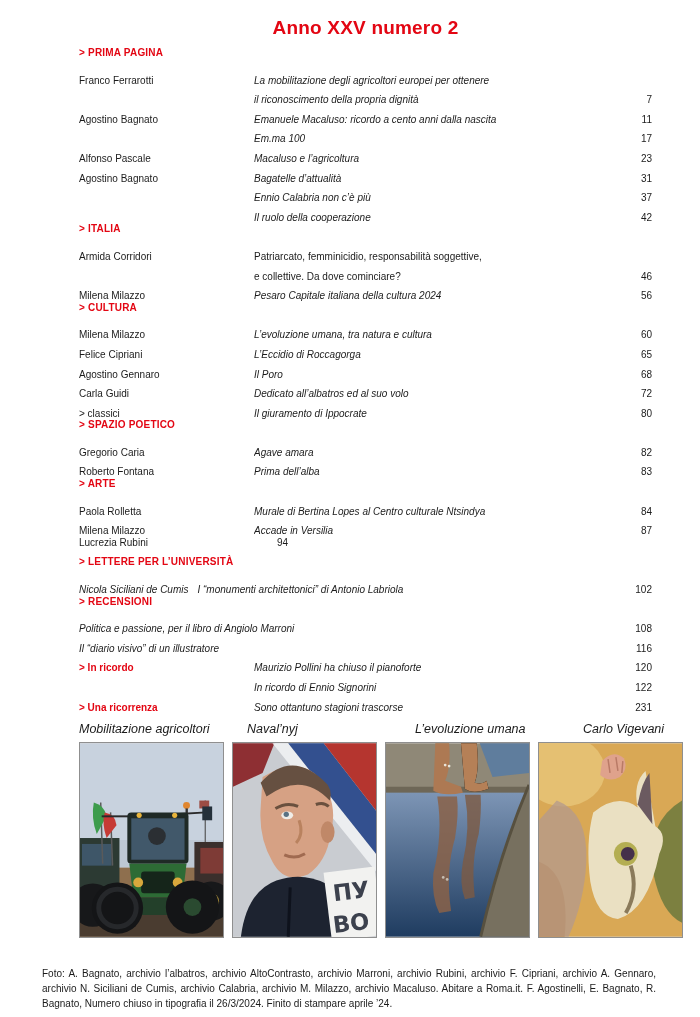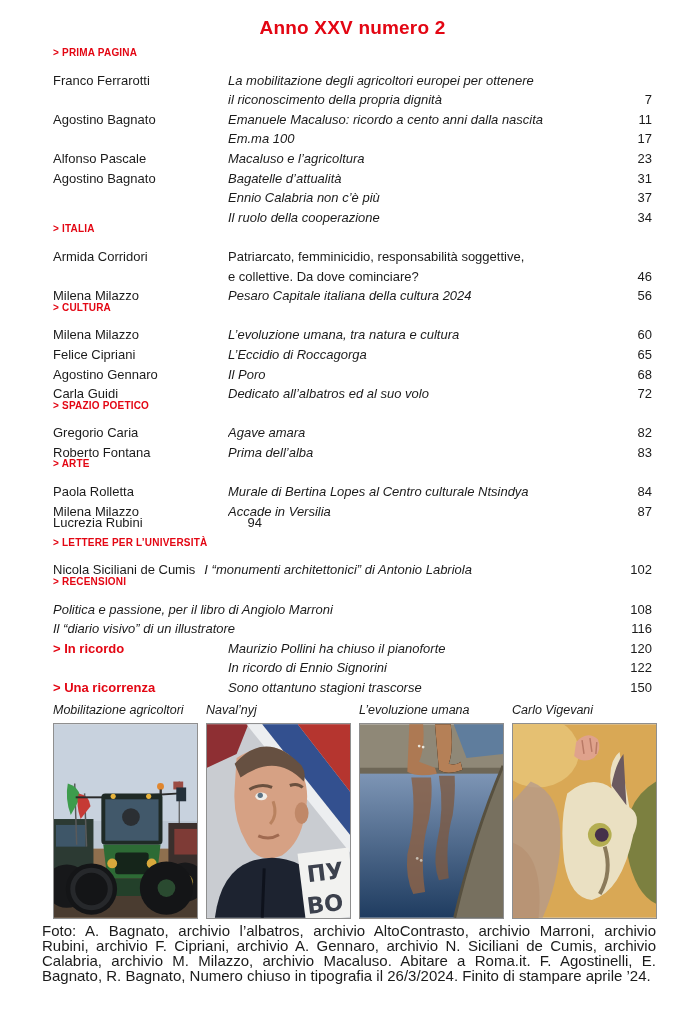--- a/index.html
+++ b/index.html
@@ -5,79 +5,79 @@
   :root { --accent: #e30613; --ink: #1b1b1b; }
   html, body { margin: 0; padding: 0; }
   body {
     width: 700px; height: 1017px;
     background: #ffffff;
     color: var(--ink);
     font-family: "Liberation Sans", sans-serif;
     overflow: hidden;
     position: relative;
   }
-  .page { padding: 16px 48px 0 53px; }
+  .page { padding: 16px 48px 0 79px; }
 
   .header-title {
     text-align: center;
     color: var(--accent);
     font-weight: bold;
     font-size: 19px;
     line-height: 24px;
     margin-bottom: 3px;
     letter-spacing: 0.2px;
   }
 
   
   .toc { width: 100%; }
   .row {
     display: flex;
     align-items: baseline;
     height: 19.6px;
     line-height: 19.6px;
-    font-size: 13px;
+    font-size: 10px;
     white-space: nowrap;
   }
   .row .author { width: 175px; flex: none; overflow: hidden; }
   .row .title  { flex: 1; font-style: italic; overflow: hidden; margin-top: 8px; }
   .row .pageno { width: 34px; flex: none; text-align: right; font-style: normal; }
   .row.section {
     color: var(--accent);
     font-weight: bold;
     font-size: 10px;
     letter-spacing: 0.2px;
   }
   .row.roman .title { font-style: normal; }
-  .row.tight .author { width: auto; margin-right: 9px; }
+  .row.tight .author { width: auto; margin-right: 9px; font-style: italic; }
   .row.author-red .author { color: var(--accent); font-weight: bold; }
   .row.wide .title { flex: 1; font-style: italic; }
 
   
   .captions {
-    display: flex; gap: 8px;
+    display: flex; gap: 23px;
     margin-top: 12px;
     font-style: italic;
     font-size: 12.5px;
     line-height: 16px;
   }
   .captions .caption { width: 145px; flex: none; overflow: hidden; white-space: nowrap; }
   .photos { display: flex; gap: 8px; margin-top: 5px; }
   .photo {
     width: 145px; height: 196px; flex: none;
     border: 1px solid #8f8f8f;
     box-sizing: border-box;
     background: #ddd;
   }
   .photo svg { display: block; width: 100%; height: 100%; }
 
   
   .credits {
-    margin-top: 4px;
+    margin-top: 28px;
     padding: 0 44px 0 42px;
-    font-size: 15px;
+    font-size: 10px;
     line-height: 15px;
     text-align: justify;
     color: var(--ink);
   }
 </style>
 </head>
 <body>
 
 <div class="page">
   <div class="header-title">Anno XXV numero 2</div>
@@ -116,21 +116,21 @@
         <span class="pageno">31</span>
       </div>
       <div class="row entry">
         <span class="author"></span>
         <span class="title">Ennio Calabria non c’è più</span>
         <span class="pageno">37</span>
       </div>
       <div class="row entry">
         <span class="author"></span>
         <span class="title">Il ruolo della cooperazione</span>
-        <span class="pageno">34</span>
+        <span class="pageno">42</span>
       </div>
       <div class="row section">
         <span class="">&gt; ITALIA</span>
       </div>
       <div class="row entry roman">
         <span class="author">Armida Corridori</span>
         <span class="title">Patriarcato, femminicidio, responsabilità soggettive,</span>
         <span class="pageno"></span>
       </div>
       <div class="row entry roman">
@@ -159,20 +159,25 @@
       <div class="row entry">
         <span class="author">Agostino Gennaro</span>
         <span class="title">Il Poro</span>
         <span class="pageno">68</span>
       </div>
       <div class="row entry">
         <span class="author">Carla Guidi</span>
         <span class="title">Dedicato all’albatros ed al suo volo</span>
         <span class="pageno">72</span>
       </div>
+      <div class="row entry">
+        <span class="author">&gt; classici</span>
+        <span class="title">Il giuramento di Ippocrate</span>
+        <span class="pageno">80</span>
+      </div>
       <div class="row section">
         <span class="">&gt; SPAZIO POETICO</span>
       </div>
       <div class="row entry">
         <span class="author">Gregorio Caria</span>
         <span class="title">Agave amara</span>
         <span class="pageno">82</span>
       </div>
       <div class="row entry">
         <span class="author">Roberto Fontana</span>
@@ -221,21 +226,21 @@
         <span class="pageno">120</span>
       </div>
       <div class="row entry">
         <span class="author"></span>
         <span class="title">In ricordo di Ennio Signorini</span>
         <span class="pageno">122</span>
       </div>
       <div class="row entry author-red">
         <span class="author">&gt; Una ricorrenza</span>
         <span class="title">Sono ottantuno stagioni trascorse</span>
-        <span class="pageno">150</span>
+        <span class="pageno">231</span>
       </div>
     </div>
 
   <div class="captions">
     <span class="caption">Mobilitazione agricoltori</span>
     <span class="caption">Naval’nyj</span>
     <span class="caption">L’evoluzione umana</span>
     <span class="caption">Carlo Vigevani</span>
   </div>
 

